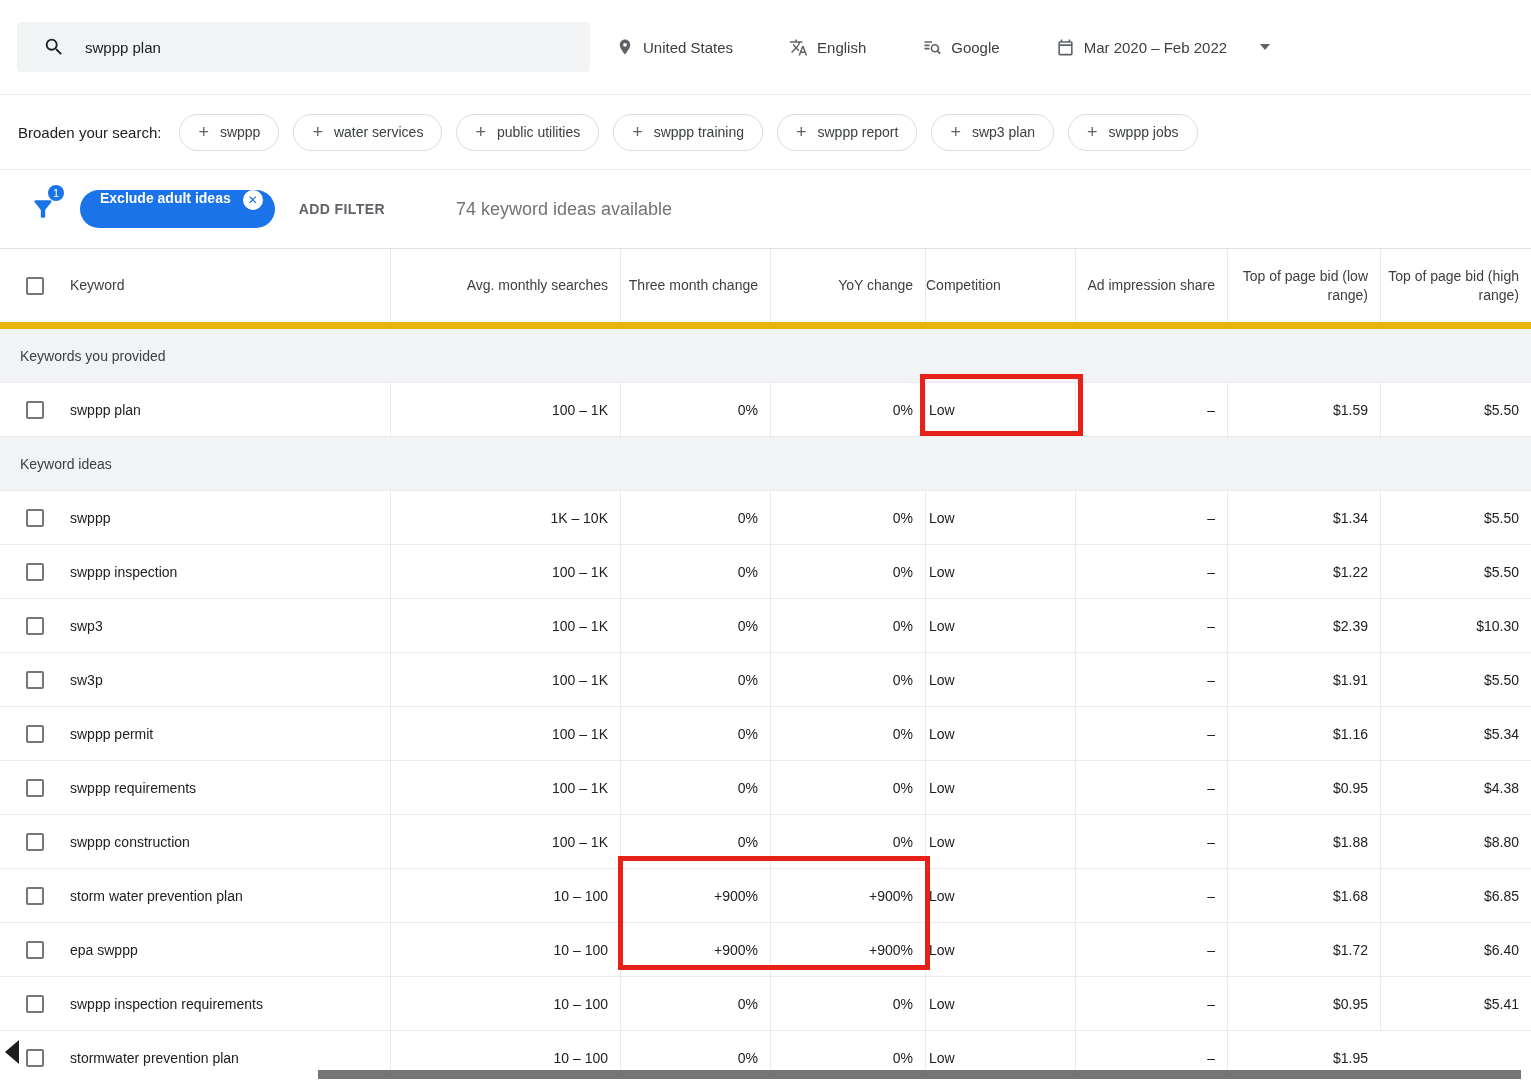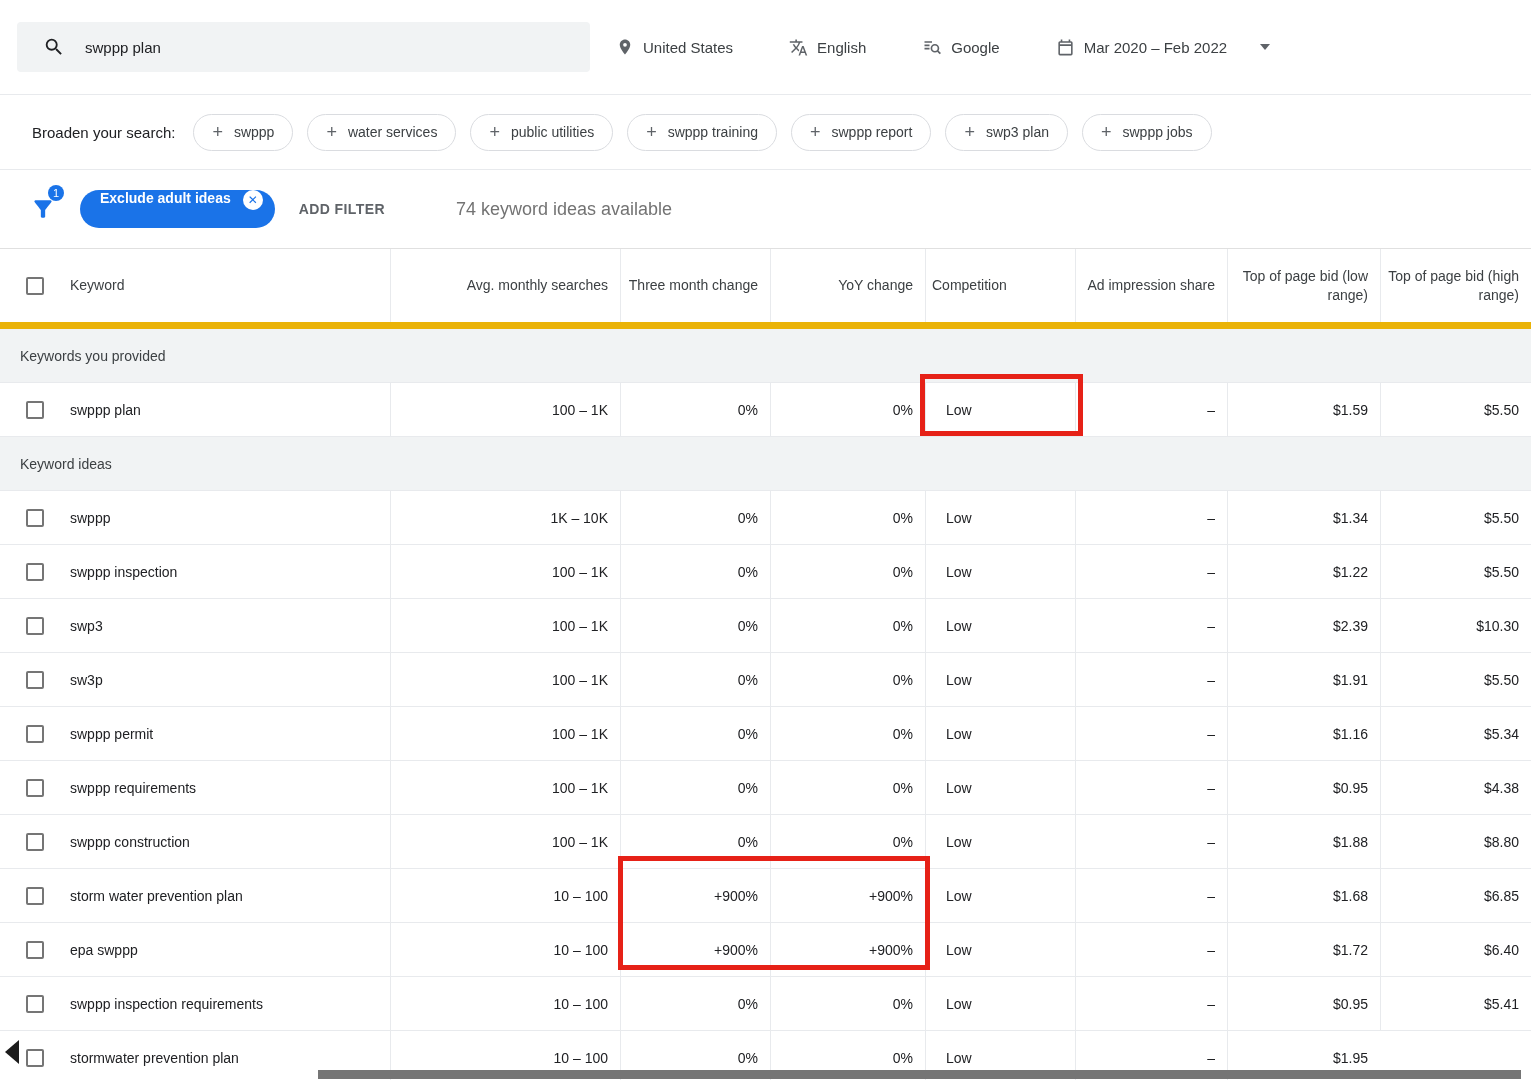--- a/index.html
+++ b/index.html
@@ -9,45 +9,45 @@
     background:#fff;color:#202124;overflow:hidden;position:relative;
   }
   
   .topbar{height:95px;display:flex;align-items:center;padding:0 24px 0 17px;border-bottom:1px solid #e8eaed}
   .searchbox{width:573px;height:50px;background:var(--search_bg,#f1f3f4);border-radius:4px;display:flex;align-items:center;padding:0 16px 0 26px;gap:20px;cursor:text}
   .searchbox .sv{font-size:15px;color:#202124}
   .tb-right{display:flex;align-items:center;margin-left:26px;gap:56px}
   .tb-item{display:flex;align-items:center;gap:9px;font-size:15px;color:#3c4043;cursor:pointer;white-space:nowrap}
   .caret{width:0;height:0;border-left:5px solid transparent;border-right:5px solid transparent;border-top:6px solid #5f6368;margin-left:24px}
   
-  .broaden{height:75px;display:flex;align-items:center;padding:0 32px;border-bottom:1px solid #e8eaed}
+  .broaden{height:75px;display:flex;align-items:center;padding:0 18px;border-bottom:1px solid #e8eaed}
   .broaden-label{font-size:15px;color:#202124;margin-right:18px;white-space:nowrap}
   .chips{display:flex;gap:14px}
   .chip{height:37px;border:1px solid #dadce0;border-radius:19px;display:flex;align-items:center;gap:11px;padding:0 18px;cursor:pointer;background:#fff;white-space:nowrap}
   .chip-plus{color:#5f6368;font-size:18px;line-height:1}
   .chip-text{font-size:14px;color:#3c4043}
   
   .filterbar{height:78px;display:flex;align-items:center;padding:0 18px}
   .funnel-wrap{position:relative;width:42px;height:42px;display:flex;align-items:center;justify-content:center;margin:0 16px 0 4px;cursor:pointer}
   .badge{position:absolute;top:-3px;right:0;width:16px;height:16px;border-radius:50%;background:var(--accent,#1a73e8);color:#fff;font-size:11px;display:flex;align-items:center;justify-content:center}
   .pill{height:38px;border-radius:19px;background:var(--accent,#1a73e8);color:#fff;display:flex;align-items:flex-start;gap:12px;padding:0 12px 0 20px;font-size:14px;font-weight:bold;cursor:pointer;white-space:nowrap}
   .pill-x{width:20px;height:20px;border-radius:50%;background:#fff;color:var(--accent,#1a73e8);display:flex;align-items:center;justify-content:center;font-size:12px;font-weight:bold;cursor:pointer}
   .addfilter{margin-left:24px;font-size:14px;font-weight:bold;color:#5f6368;letter-spacing:.4px;cursor:pointer}
   .ideas{margin-left:71px;font-size:18px;color:#737373}
   
   .grid{display:grid;grid-template-columns:70px 320px 230px 150px 155px 150px 152px 153px 151px;align-items:stretch}
   .thead{height:81px;border-top:1px solid #e0e0e0;border-bottom:7px solid #eab308}
   .hcell{font-size:14px;color:#3c4043;display:flex;align-items:center;line-height:19px}
   .hcell.ar{justify-content:flex-end;text-align:right;padding-right:12px}
-  .hcell.al{justify-content:flex-start;padding-left:6px}
+  .hcell.al{justify-content:flex-start;padding-left:0}
   .vb{border-left:1px solid #e8eaed}
   .trow{height:54px;border-bottom:1px solid #e8eaed;font-size:14px;color:#202124}
   .cell{display:flex;align-items:center}
   .cell.ar{justify-content:flex-end;padding-right:12px;text-align:right}
-  .cell.al{padding-left:20px}
+  .cell.al{padding-left:3px}
   .cbcell{padding-left:26px;display:flex;align-items:center}
   .checkbox{width:18px;height:18px;border:2px solid #757575;border-radius:2px;background:#fff;cursor:pointer;flex:none}
   .section-row{height:54px;background:#f1f3f4;display:flex;align-items:center;padding-left:20px;font-size:14px;color:#3c4043;border-bottom:1px solid #e8eaed}
   
   .anno{position:absolute;border:5px solid var(--annotation_red,#e62117);pointer-events:none}
   #anno-competition{left:920px;top:374px;width:163px;height:62px}
   #anno-change{left:618px;top:856px;width:312px;height:114px}
   
   .hscroll{position:absolute;left:318px;right:10px;bottom:1px;height:9px;background:#757575;cursor:pointer}
   .scroll-left-arrow{position:absolute;left:5px;bottom:16px;width:0;height:0;border-top:12px solid transparent;border-bottom:12px solid transparent;border-right:14px solid #1c1c1c;cursor:pointer}

